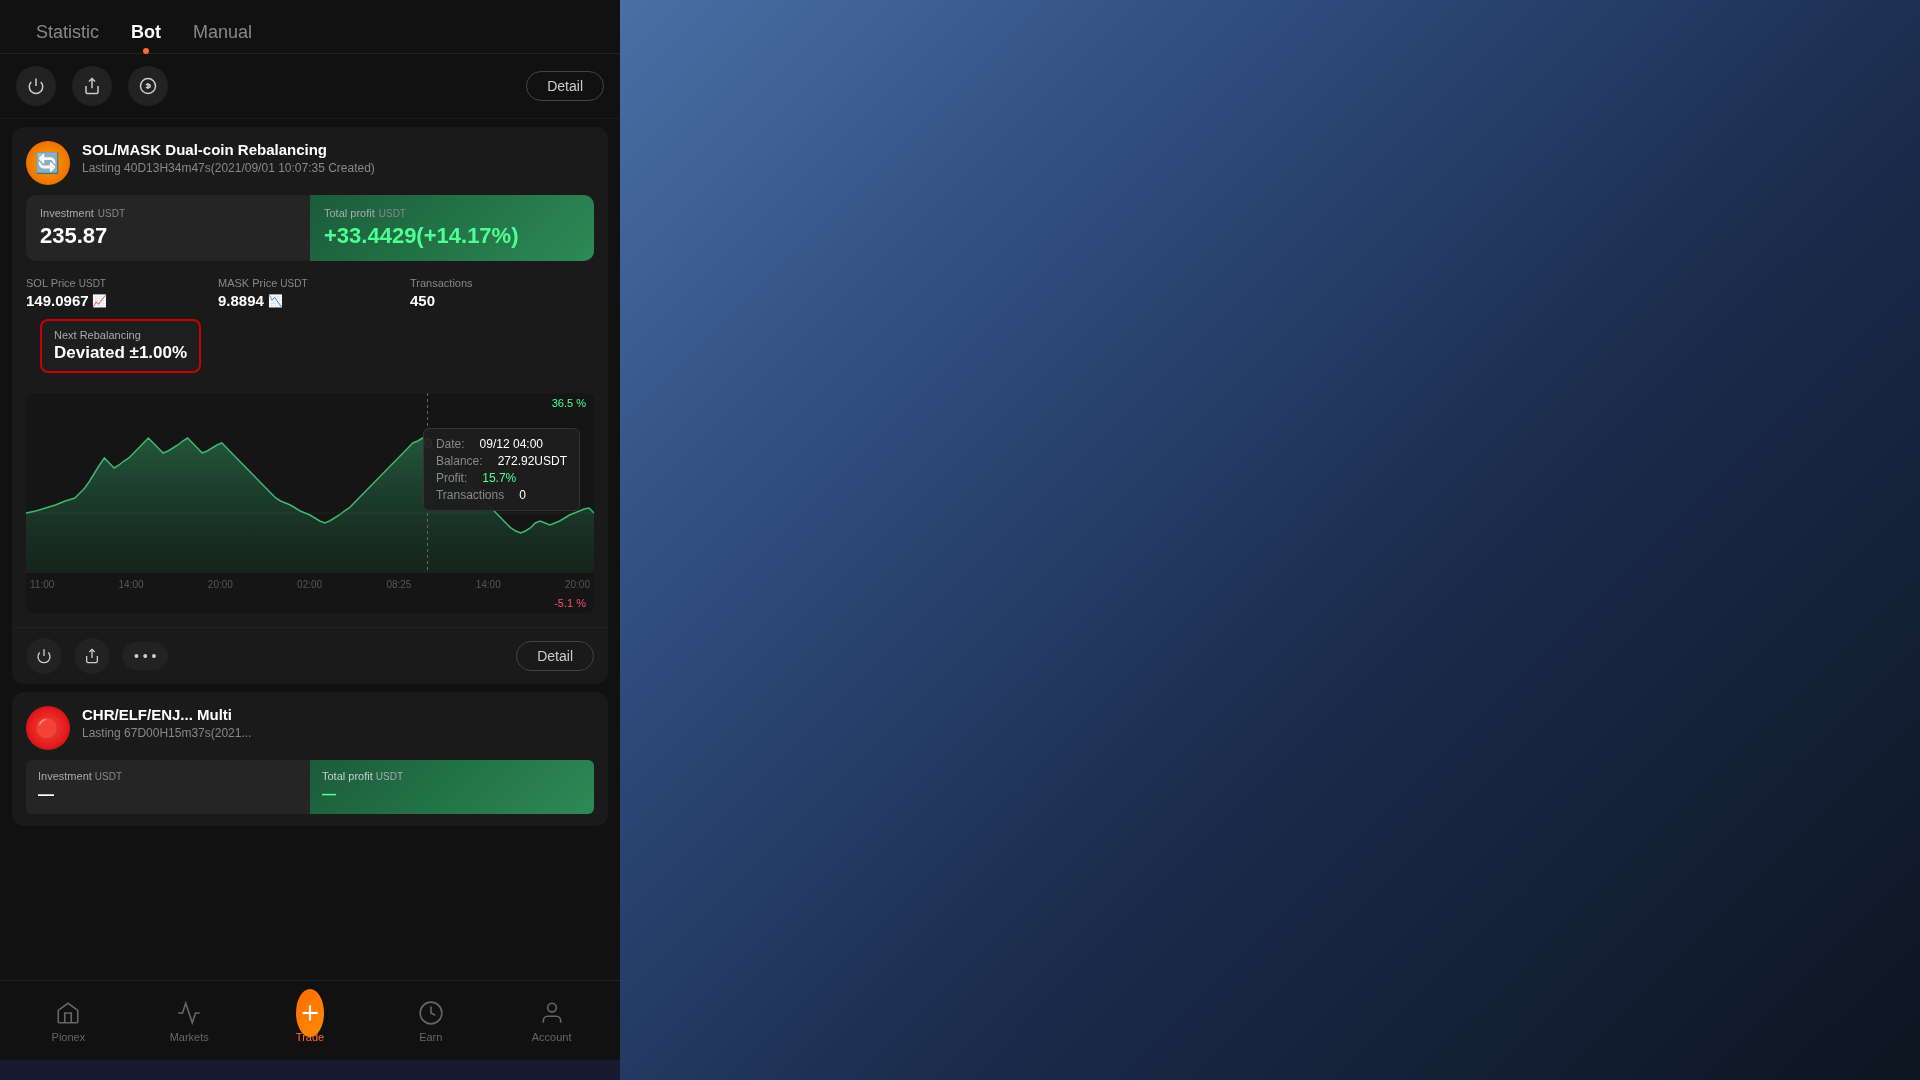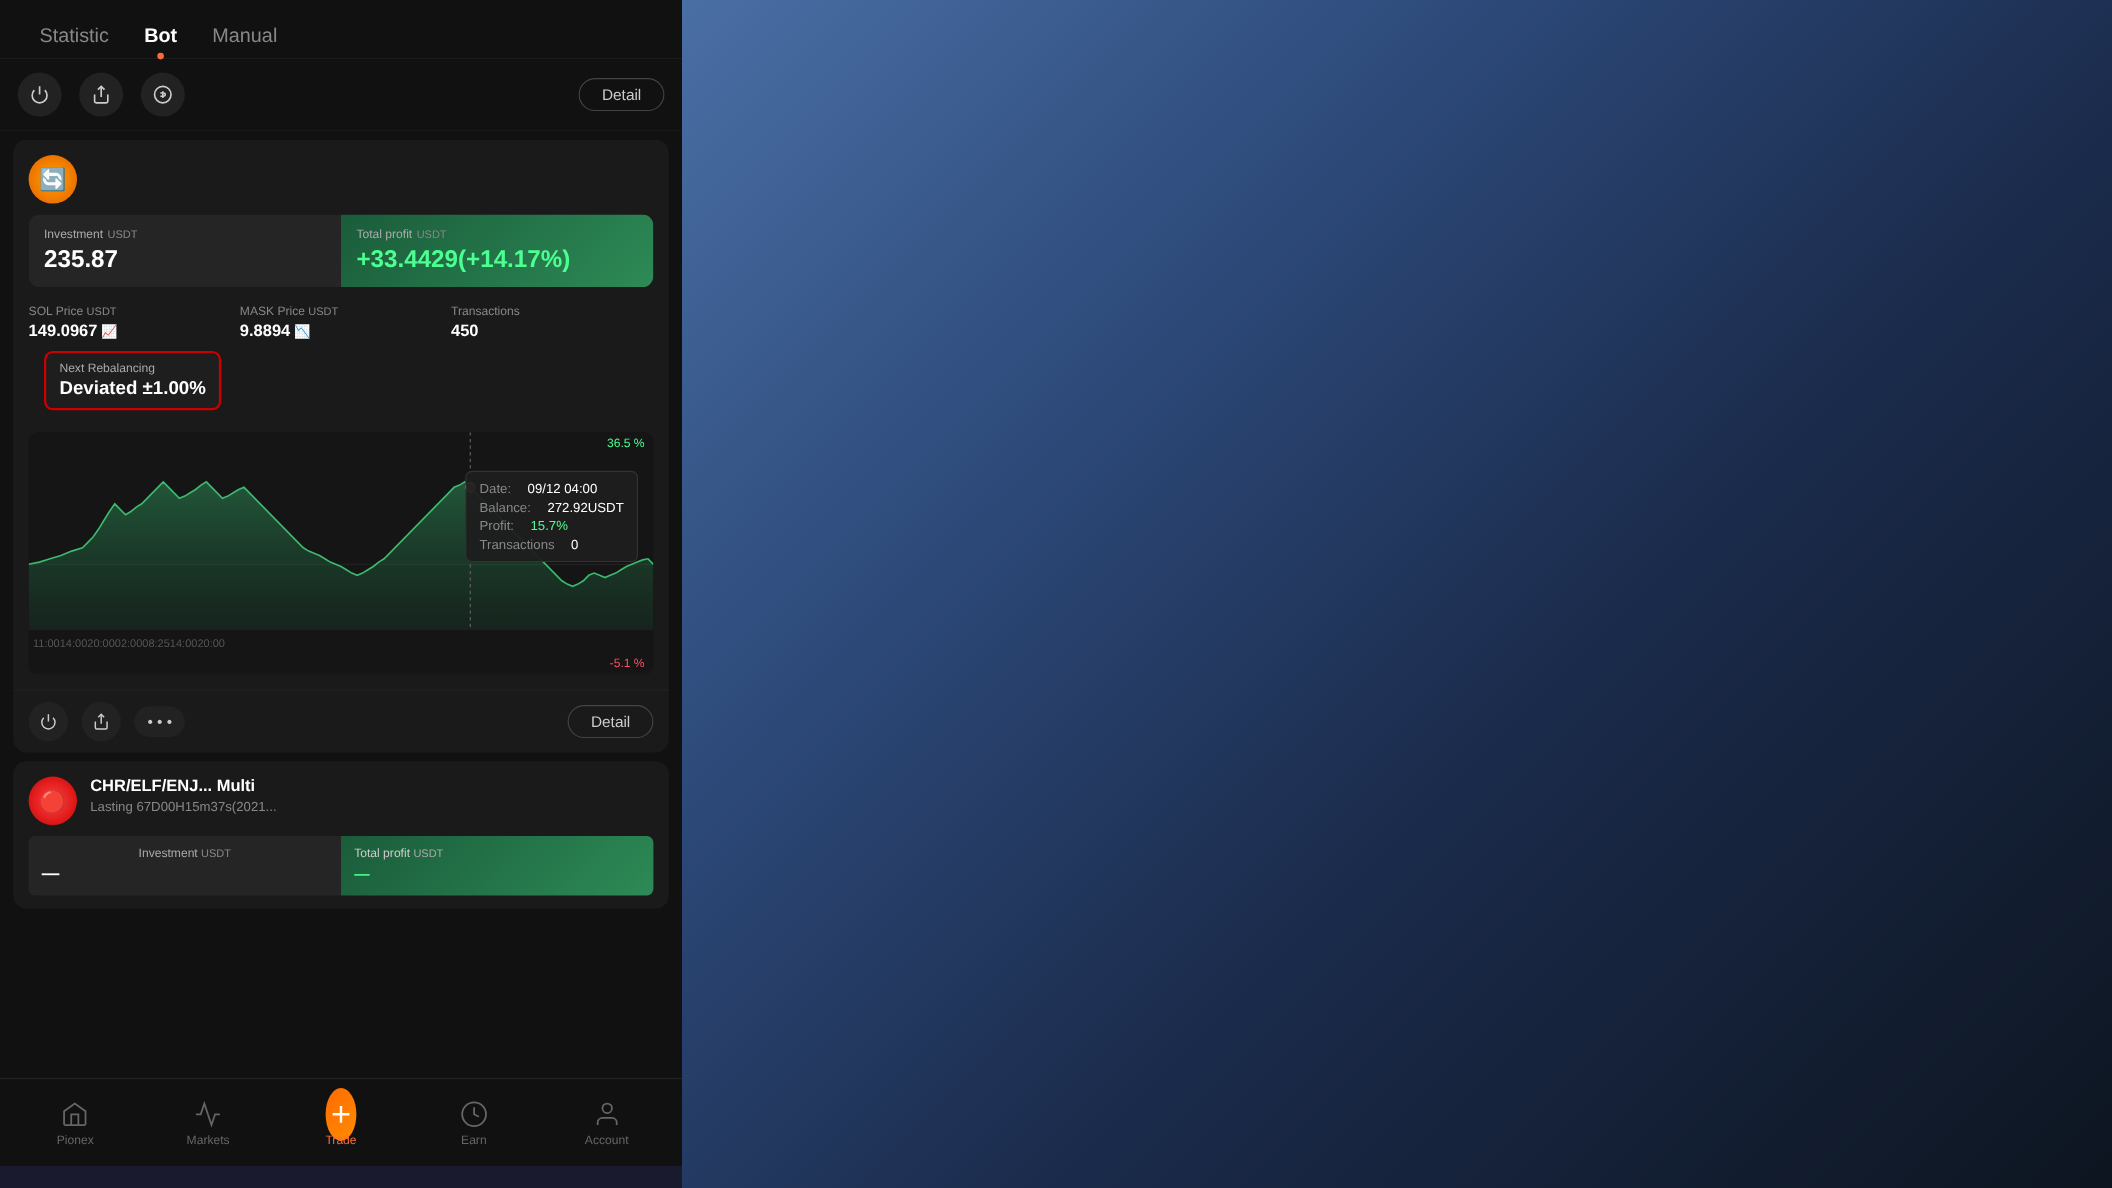--- a/index.html
+++ b/index.html
@@ -273,21 +273,21 @@
 
     
     .chart-svg {
       width: 100%;
       height: 180px;
     }
 
     
     .chart-xaxis {
       display: flex;
-      justify-content: flex-start;
+      justify-content: space-between;
       padding: 2px 4px;
       font-size: 10px;
       color: #555;
     }
 
     
     .card-action-row {
       display: flex;
       align-items: center;
       padding: 10px 14px;
@@ -456,20 +456,24 @@
           <path d="M9 10h4a2 2 0 0 1 0 4H9"></path>
         </svg>
       </div>
       <div class="detail-btn">Detail</div>
     </div>
 
     <div class="bot-card">
 
       <div class="bot-card-header">
         <div class="bot-avatar">🔄</div>
+        <div class="bot-title-area">
+          <div class="bot-title">SOL/MASK Dual-coin Rebalancing</div>
+          <div class="bot-subtitle">Lasting 40D13H34m47s(2021/09/01 10:07:35 Created)</div>
+        </div>
       </div>
 
       <div class="stats-row">
         <div class="stat-box">
           <div class="stat-label">
             <span>Investment</span>
             <span class="unit">USDT</span>
           </div>
           <div class="stat-value">235.87</div>
         </div>
@@ -592,21 +596,21 @@
       <div class="bot-card-preview-header">
         <div class="bot-avatar-red">🔴</div>
         <div class="bot-title-area">
           <div class="bot-title">CHR/ELF/ENJ... Multi</div>
           <div class="bot-subtitle">Lasting 67D00H15m37s(2021...</div>
         </div>
       </div>
 
       <div style="padding:0 14px 12px; display:flex; gap:0;">
         <div style="flex:1; background:#252525; padding:10px 12px; border-radius:6px 0 0 6px;">
-          <div style="font-size:11px;color:#aaa;text-align:center;">Investment <span style="font-size:10px;color:#888;">USDT</span></div>
+          <div style="font-size:11px;color:#aaa;">Investment <span style="font-size:10px;color:#888;">USDT</span></div>
           <div style="font-size:16px;font-weight:700;color:#fff;margin-top:4px;">—</div>
         </div>
         <div style="flex:1; background:linear-gradient(135deg,#1a5c3a,#2d8a56); padding:10px 12px; border-radius:0 6px 6px 0;">
           <div style="font-size:11px;color:#ccc;">Total profit <span style="font-size:10px;color:#aaa;">USDT</span></div>
           <div style="font-size:14px;font-weight:700;color:#4dff91;margin-top:4px;">—</div>
         </div>
       </div>
     </div>
 
   </div>

